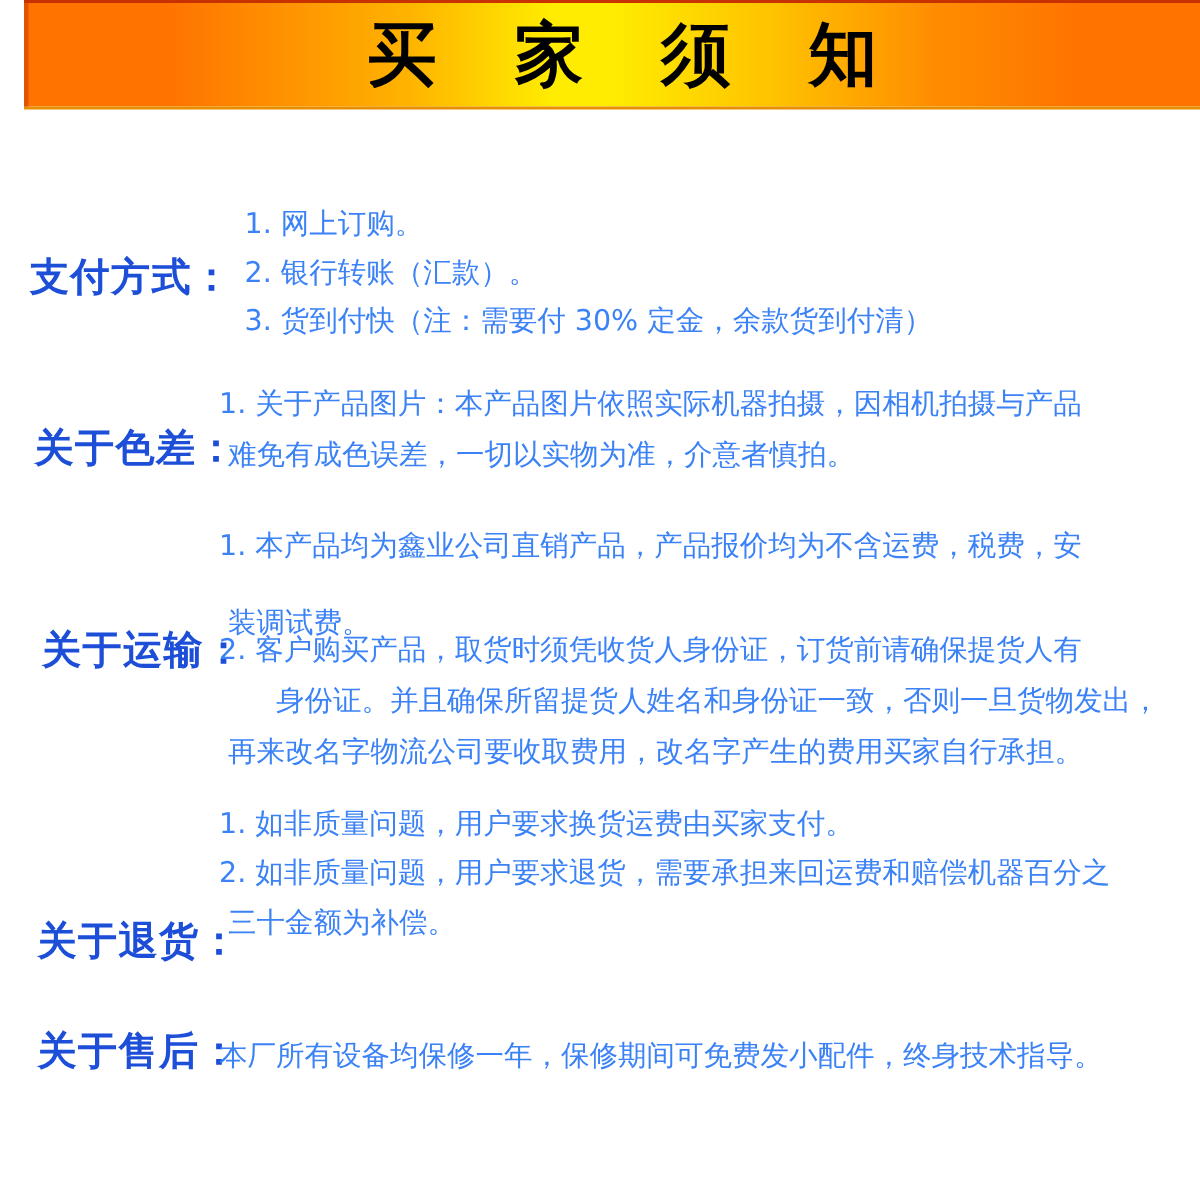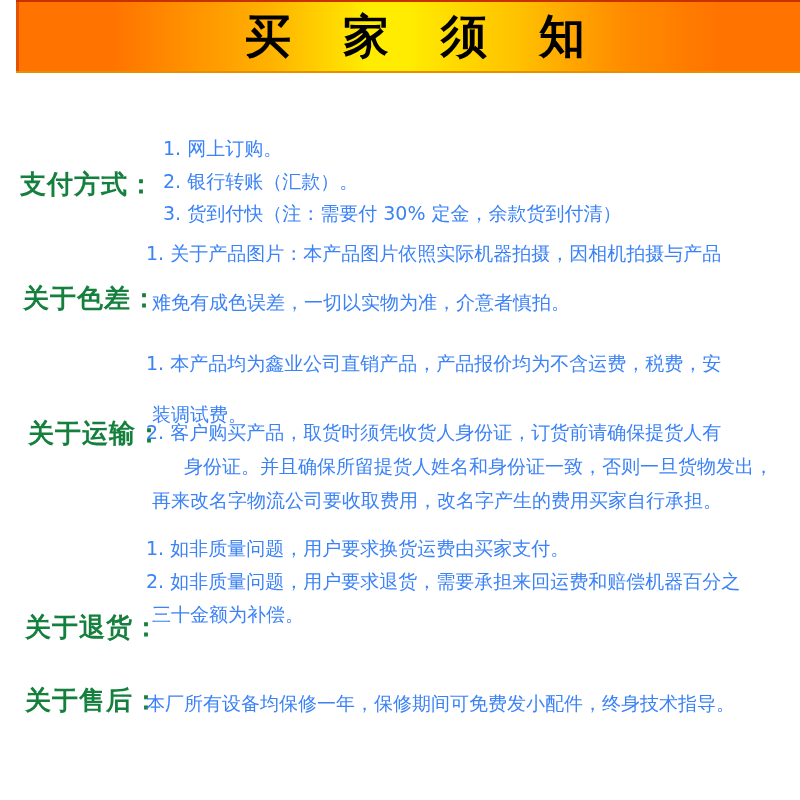--- a/index.html
+++ b/index.html
@@ -53,42 +53,42 @@
     letter-spacing: 2px;
     word-spacing: 32px;
     white-space: nowrap;
   }
 
   
   .sec-label {
     position: absolute;
     font-size: 26px;
     font-weight: bold;
-    color: #15803d;
+    color: #1d4ed8;
     white-space: nowrap;
     letter-spacing: 1px;
   }
   .lab-payment  { left: 20px; top: 167px; }
   .lab-color    { left: 23px; top: 281px; }
   .lab-shipping { left: 28px; top: 416px; }
   .lab-return   { left: 25px; top: 562px; margin-top: 48px; }
   .lab-service  { left: 25px; top: 683px; }
 
   
   .line {
     position: absolute;
     font-size: 19px;
     color: #3b82f6;
     white-space: nowrap;
   }
   .s1-l1 { left: 163px; top: 136px; }
   .s1-l2 { left: 163px; top: 169px; }
   .s1-l3 { left: 163px; top: 201px; }
 
-  .s2-l1 { left: 146px; top: 241px; }
+  .s2-l1 { left: 146px; top: 256px; }
   .s2-l2 { left: 152px; top: 290px; }
 
   .s3-l1 { left: 146px; top: 351px; }
   .s3-l2 { left: 152px; top: 386px; margin-top: 16px; }
   .s3-l3 { left: 146px; top: 420px; }
   .s3-l4 { left: 152px; top: 454px; margin-left: 32px; }
   .s3-l5 { left: 152px; top: 488px; }
 
   .s4-l1 { left: 146px; top: 536px; }
   .s4-l2 { left: 146px; top: 569px; }

